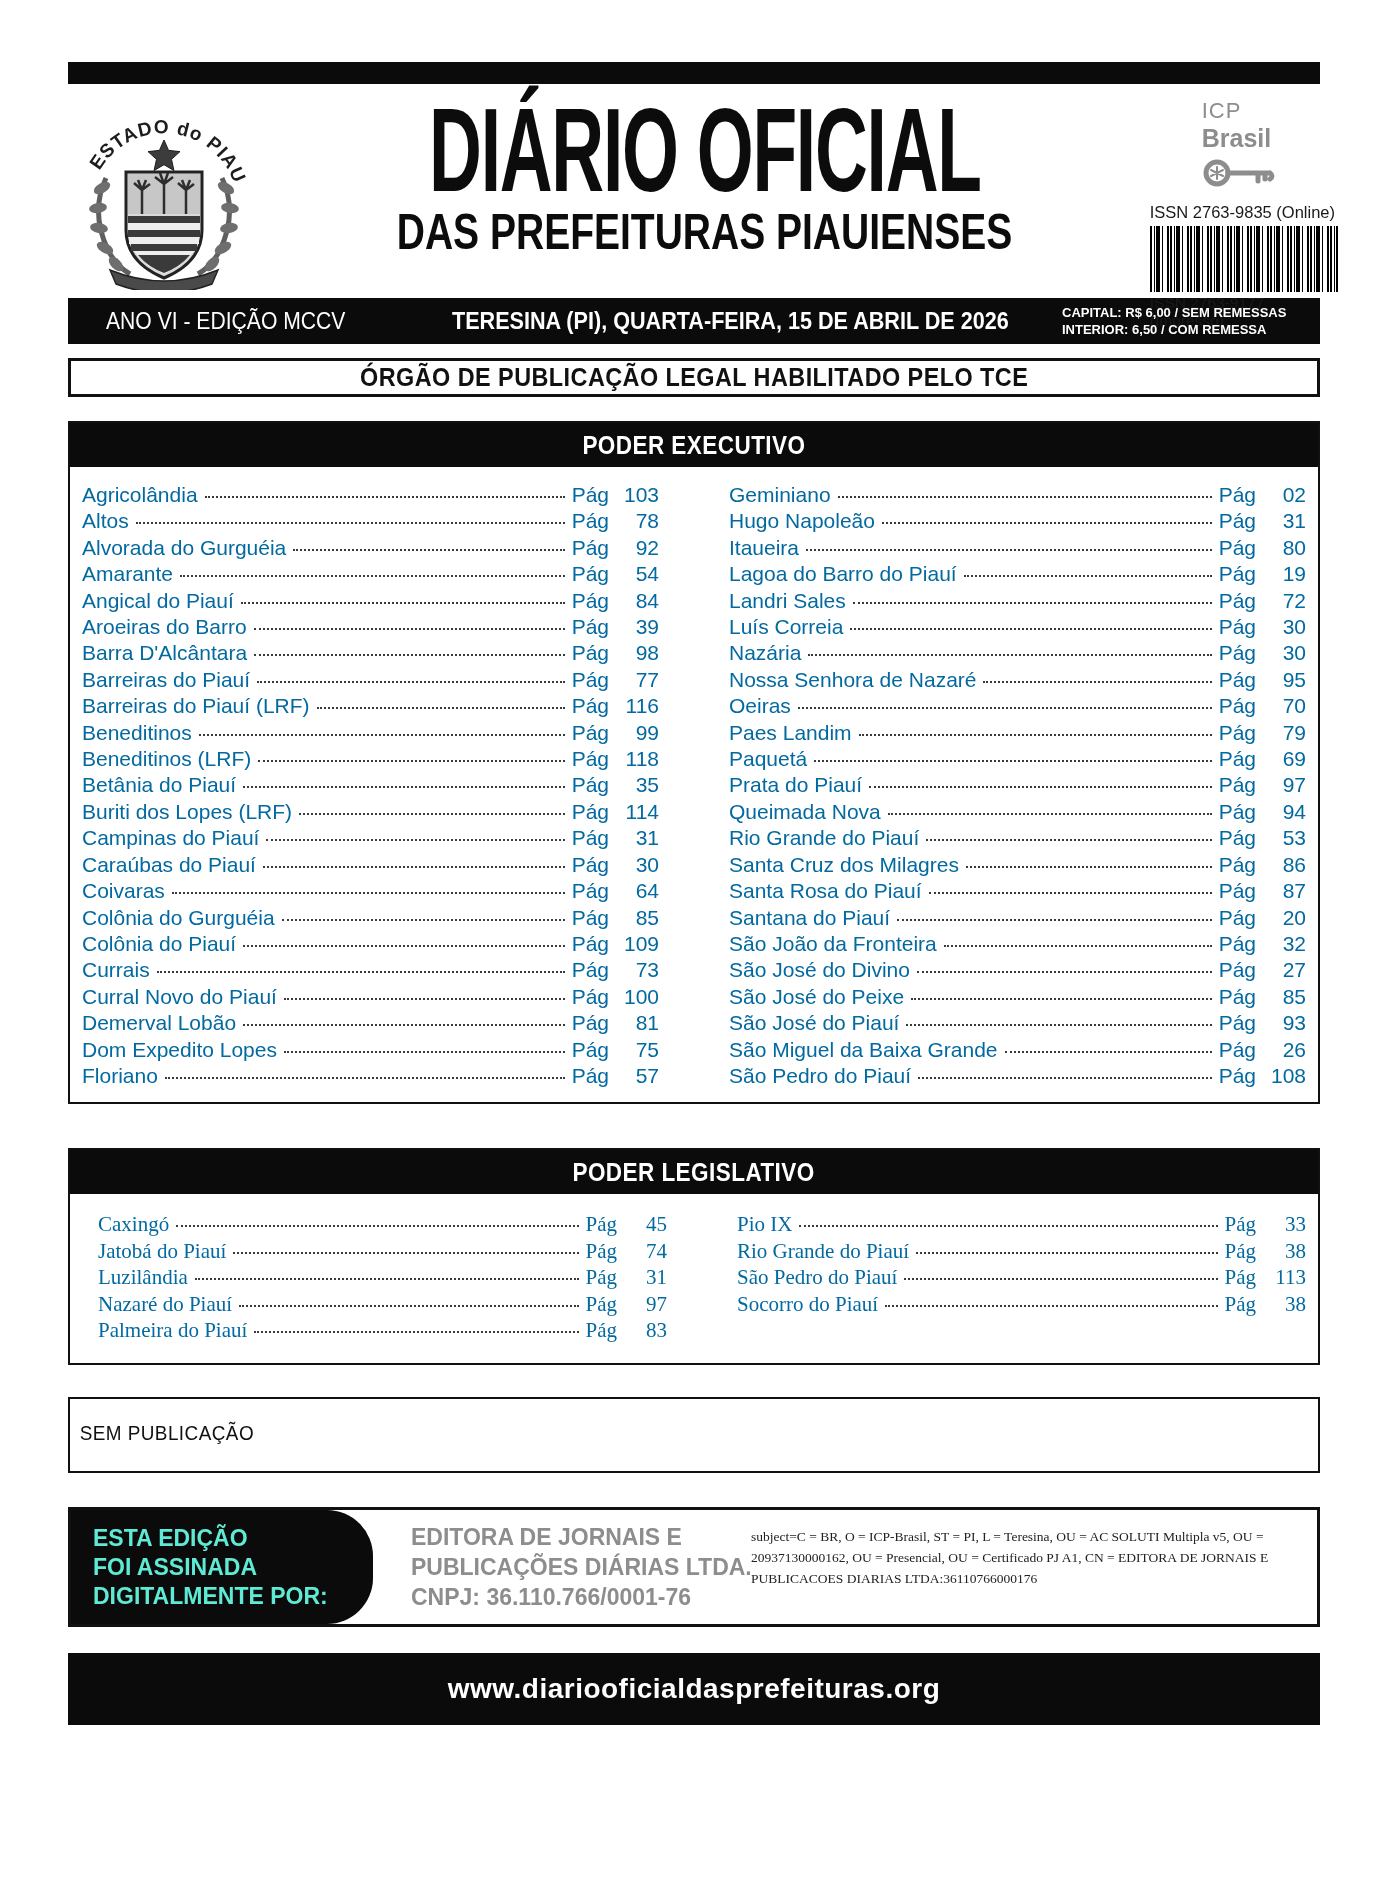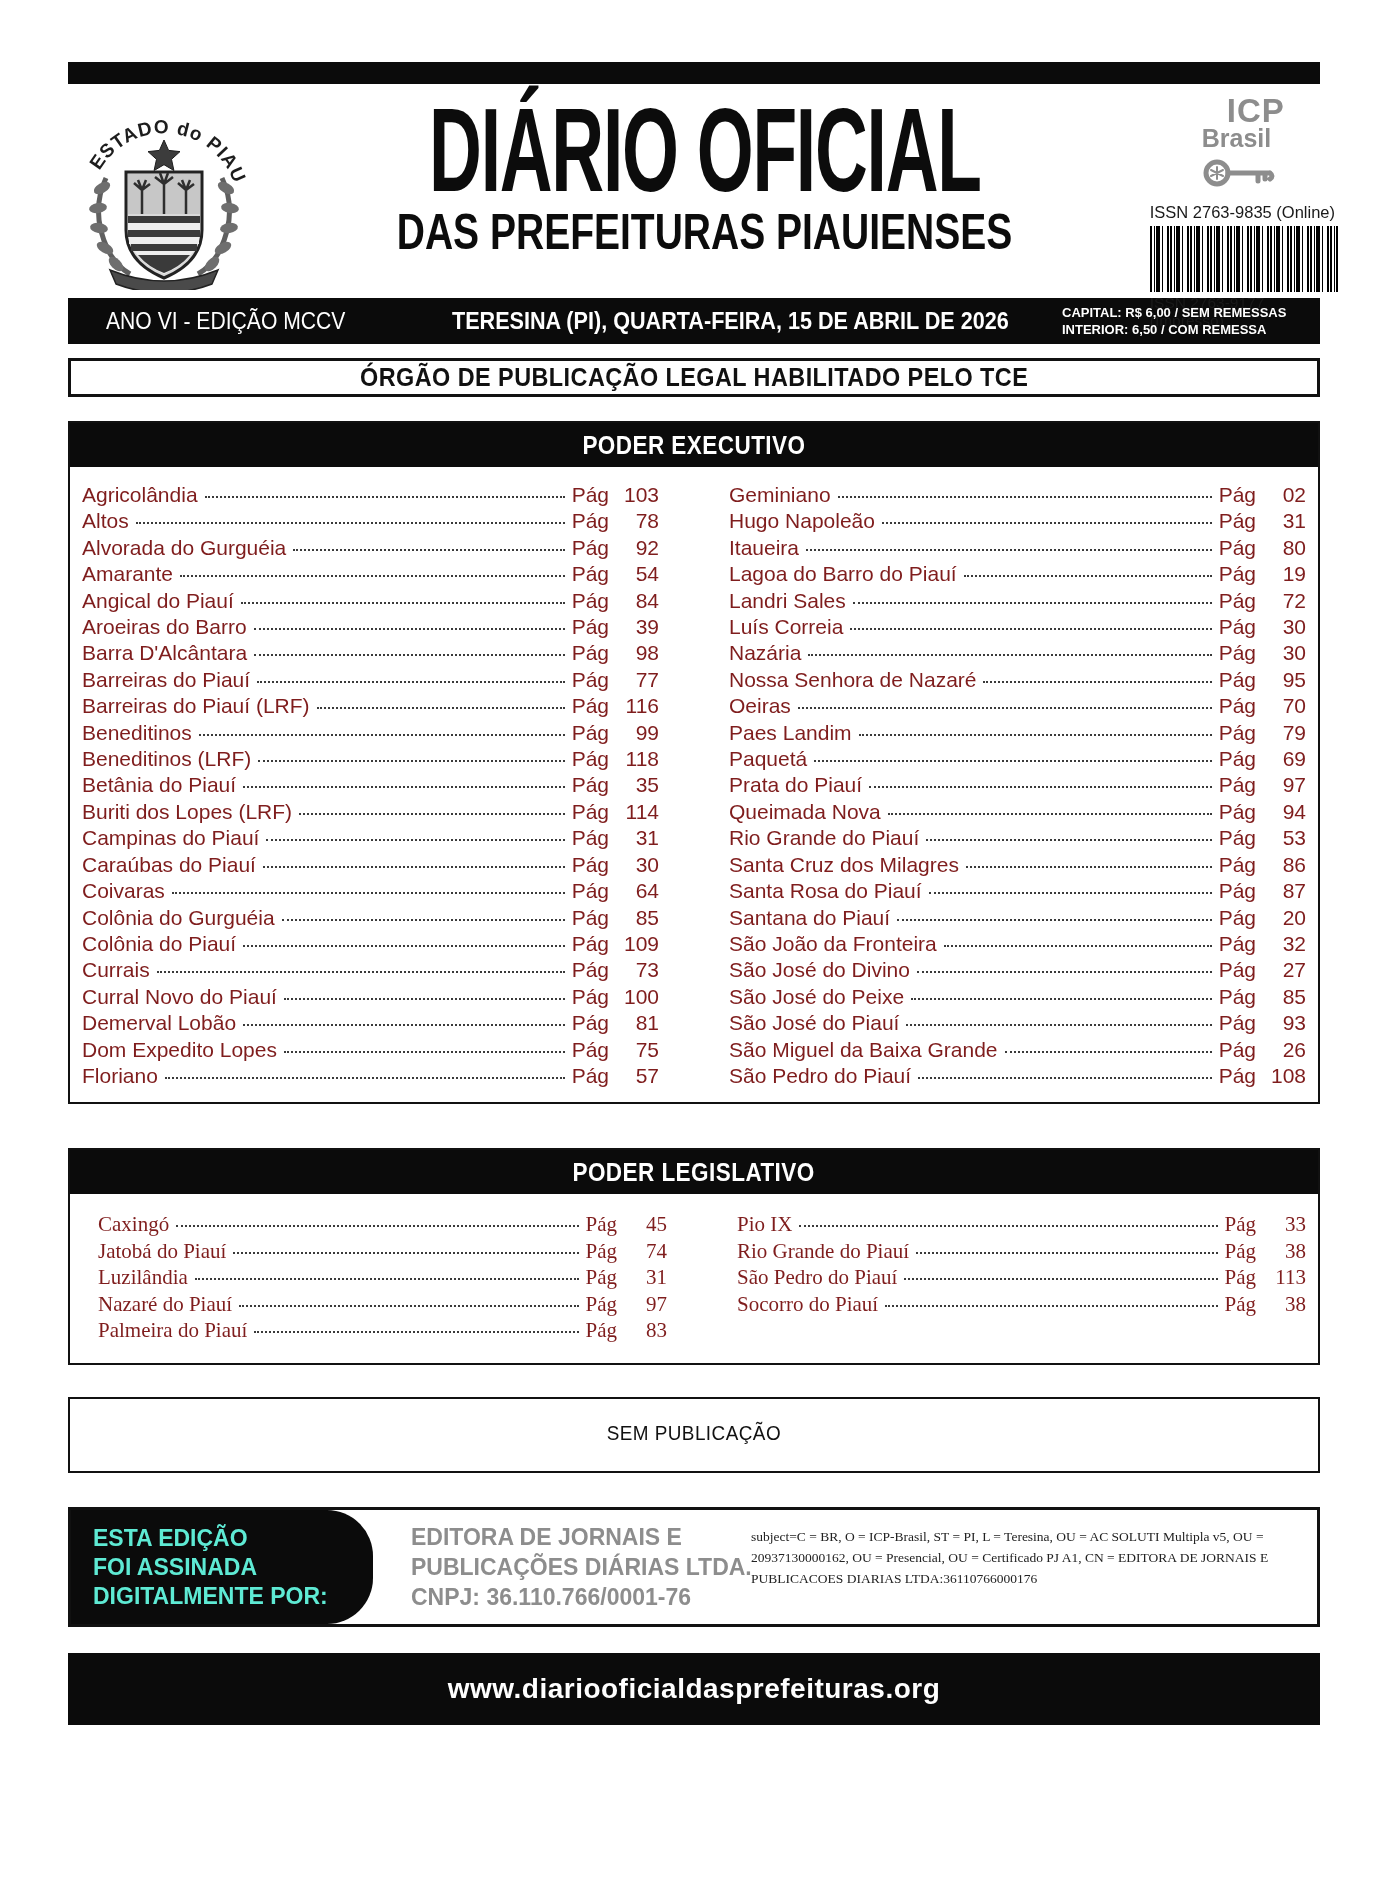--- a/index.html
+++ b/index.html
@@ -20,21 +20,21 @@
   .mast-title1 {
     font-weight:bold; font-size:118px; line-height:112px; letter-spacing:-2px;
     display:inline-block; transform:scaleX(0.62); transform-origin:center; white-space:nowrap; color:#0c0c0c;
   }
   .mast-title2 {
     font-weight:bold; font-size:50px; line-height:52px; letter-spacing:0;
     display:inline-block; transform:scaleX(0.78); transform-origin:center; white-space:nowrap; color:#0c0c0c;
   }
   .mast-right { width:214px; padding-top:4px; font-size:16.5px; color:#1a1a1a; }
   .icp-logo { text-align:left; padding-left:52px; color:#8d8d8d; }
-  .icp-line1 { font-weight:bold; font-size:33px; line-height:30px; letter-spacing:1px;margin-left:25px; }
+  .icp-line1 { font-weight:normal; font-size:22px; line-height:30px; letter-spacing:1px; }
   .icp-line2 { font-weight:bold; font-size:25px; line-height:25px; }
   .issn { margin-top:6px; white-space:nowrap; }
   .barcode {
     margin-top:4px; height:66px; width:188px;
     background:repeating-linear-gradient(90deg,
       #000 0 2px, #fff 2px 4px, #000 4px 5px, #fff 5px 6px,
       #000 6px 10px, #fff 10px 12px, #000 12px 13px, #fff 13px 17px,
       #000 17px 19px, #fff 19px 20px);
   }
   .issn-print { margin-top:2px; font-size:15.5px; }
@@ -57,30 +57,30 @@
   .headline div { font-size:55px; line-height:62px; letter-spacing:0.5px; }
 
   
   .section { margin-top:24px; border:2.5px solid #111; }
   .section-bar { height:44px; background:#0b0b0b; color:#fff;
     display:flex; align-items:center; justify-content:center; }
   .section-bar span { font-weight:bold; font-size:25px; letter-spacing:0.5px; }
   .section-body { padding:15px 12px 13px 12px; background:#fff; }
   .toc-cols { display:flex; gap:70px; }
   .toc-col { flex:1; min-width:0; }
-  .toc-row { display:flex; align-items:baseline; font-size:21px; line-height:26.4px; color:#7f1d1d; }
+  .toc-row { display:flex; align-items:baseline; font-size:21px; line-height:26.4px; color:#0369a1; }
   .toc-name { white-space:nowrap; }
   .toc-dots { flex:1; min-width:18px; border-bottom:2px dotted #3a3a3a; margin:0 7px; transform:translateY(-4px); }
   .toc-pag { white-space:nowrap; }
   .toc-num { width:50px; text-align:right; white-space:nowrap; }
 
   .section.leg { margin-top:44px; }
   .section.leg .section-body { padding:17px 12px 20px 28px;font-family:Liberation Serif, serif; }
   .section.others { margin-top:32px; }
-  .others-body { padding:22px 0 26px 0; text-align:center; font-size:21px; letter-spacing:0.5px;border-radius:23px; }
+  .others-body { padding:22px 0 26px 0; font-size:21px; letter-spacing:0.5px;border-radius:23px; }
 
   
   .signature { margin-top:34px; border:3px solid #111; height:120px; display:flex; align-items:stretch; }
   .sig-label { width:302px; background:#0b0b0b; color:#5eead4;
     border-radius:0 46px 46px 0; padding:14px 0 0 22px; flex-shrink:0; }
   .sig-label div { font-weight:bold; font-size:23px; line-height:29px; }
   .sig-publisher { width:350px; padding:12px 0 0 38px; color:#8d8d8d; flex-shrink:0; }
   .sig-publisher div { font-weight:bold; font-size:23px; line-height:30px; white-space:nowrap; }
   .sig-cert { flex:1; padding:16px 26px 0 28px;
     font-family:"Liberation Serif", serif; font-size:13.5px; line-height:21px; color:#222; }

